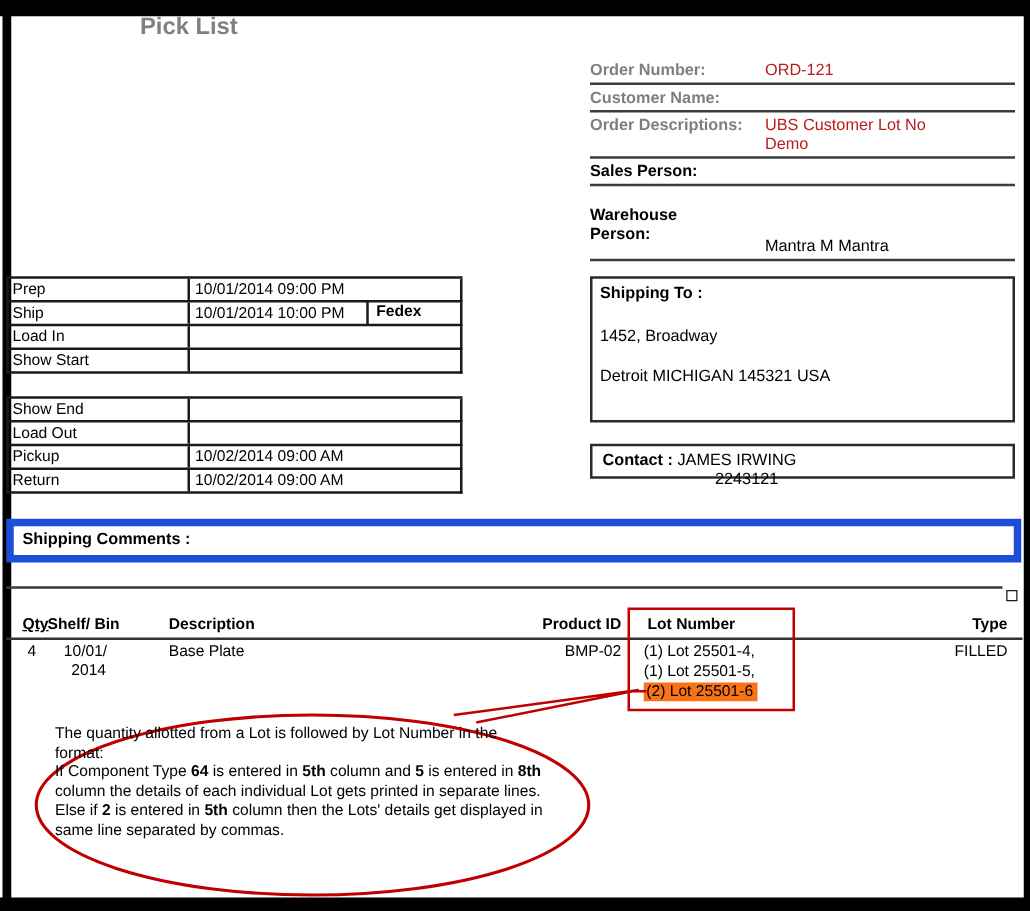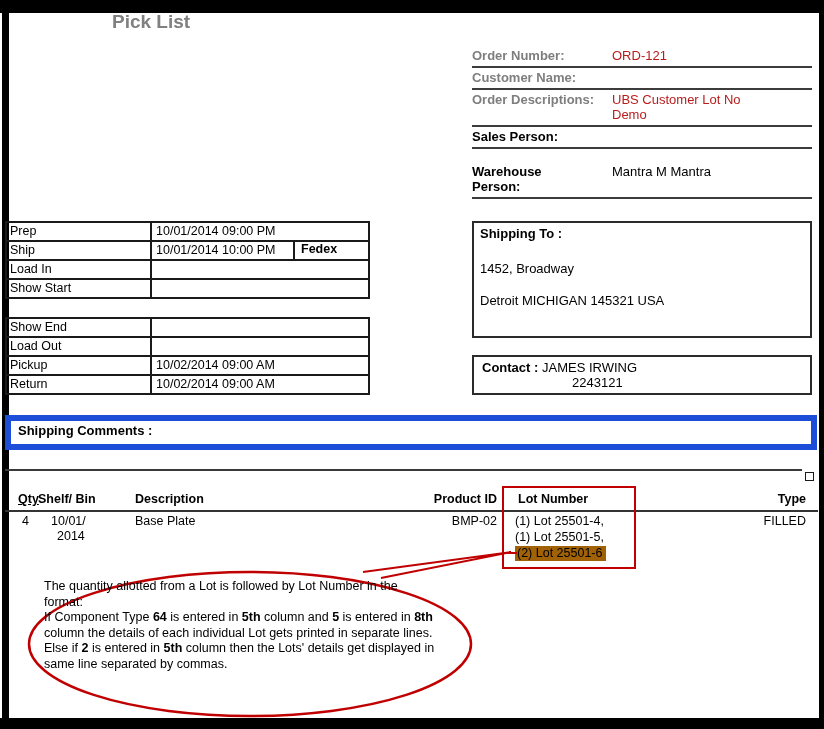--- a/index.html
+++ b/index.html
@@ -17,39 +17,39 @@
 
   
   #order-info{position:absolute;left:472px;top:46px;width:340px;font-size:13px;}
   .oi-row{display:flex;border-bottom:2px solid #3c3c3c;padding:2px 0 3px 0;}
   .oi-label{width:140px;font-weight:bold;color:#7e7e7e;}
   .oi-value{width:165px;color:#b91c1c;}
   .oi-black .oi-label{color:#000;width:100%;}
   #oi-gap{height:13px;}
   .wp-label{width:140px;font-weight:bold;color:#000;}
   .wp-label span{display:inline-block;width:82px;}
-  .wp-value{width:165px;color:#000;}
+  .wp-value{width:165px;color:#000;margin-top:25px;}
 
   
   .sch{position:absolute;left:5px;width:365px;border-top:2px solid #1a1a1a;font-size:12.5px;}
   #sch-a{top:221px;}
   #sch-b{top:317px;}
   .sch-row{display:flex;height:17px;border:2px solid #1a1a1a;border-top:none;}
   .sch-label{width:140px;border-right:2px solid #1a1a1a;padding:1px 0 0 3px;}
   .sch-value{flex:1;position:relative;padding:1px 0 0 4px;}
   .sch-carrier{position:absolute;left:141px;top:-1px;bottom:-1px;border-left:2px solid #1a1a1a;
     padding:1px 0 0 6px;font-weight:bold;}
 
   
   .rbox{position:absolute;left:472px;width:340px;border:2px solid #2b2b2b;font-size:13px;box-sizing:border-box;}
   #shipping-to{top:221px;height:117px;padding:3px 6px;}
   #shipping-to .heading{font-weight:bold;}
   #ship-addr1{margin-top:20px;}
   #ship-addr2{margin-top:17px;}
-  #contact-box{top:355px;height:40px;padding:3px 8px;}
+  #contact-box{top:355px;height:28px;padding:3px 8px;}
   #contact-line1 b{font-weight:bold;}
   #contact-phone{padding-left:90px;}
 
   
   #shipping-comments{position:absolute;left:5px;top:415px;width:812px;height:35px;
     border:6px solid #1d4ed8;box-sizing:border-box;padding:2px 7px;font-size:13px;font-weight:bold;}
 
   #hline{position:absolute;left:5px;top:469px;width:797px;height:2px;background:#3a3a3a;}
   #line-handle{position:absolute;left:805px;top:472px;width:7px;height:7px;border:1px solid #1a1a1a;background:#fff;}
 
@@ -61,21 +61,21 @@
   #ih-pid{right:321px;} #ih-lot{left:513px;} #ih-type{right:12px;}
   #items-header-line{position:absolute;left:0;top:19px;width:813px;height:2px;background:#333;}
   #item-row{position:relative;height:90px;}
   #item-row span{position:absolute;white-space:nowrap;}
   #ir-qty{left:17px;top:4px;}
   #ir-shelf1{left:46px;top:4px;} #ir-shelf2{left:52px;top:19px;}
   #ir-desc{left:130px;top:4px;}
   #ir-pid{right:321px;top:4px;}
   #ir-type{right:12px;top:4px;}
   .lot-line{left:510px;}
-  #ir-lot0{top:4px;} #ir-lot1{top:20px;} #ir-lot2{top:36px;background:#a16207;padding:0 4px 1px 2px;}
+  #ir-lot0{top:4px;} #ir-lot1{top:20px;} #ir-lot2{top:36px;background:#f97316;padding:0 4px 1px 2px;}
 
   #lot-rect{position:absolute;left:502px;top:486px;width:130px;height:79px;
     border:2px solid #c00000;background:transparent;}
 
   
   #annot-svg{position:absolute;left:0;top:0;width:824px;height:729px;pointer-events:none;}
   #callout-text{position:absolute;left:44px;top:579px;width:412px;font-size:12.5px;line-height:15.5px;}
   .pre{white-space:pre-line;}
   .b{font-weight:bold;}
   #callout-p2{font-weight:bold;margin:0 0 15px 0;}

